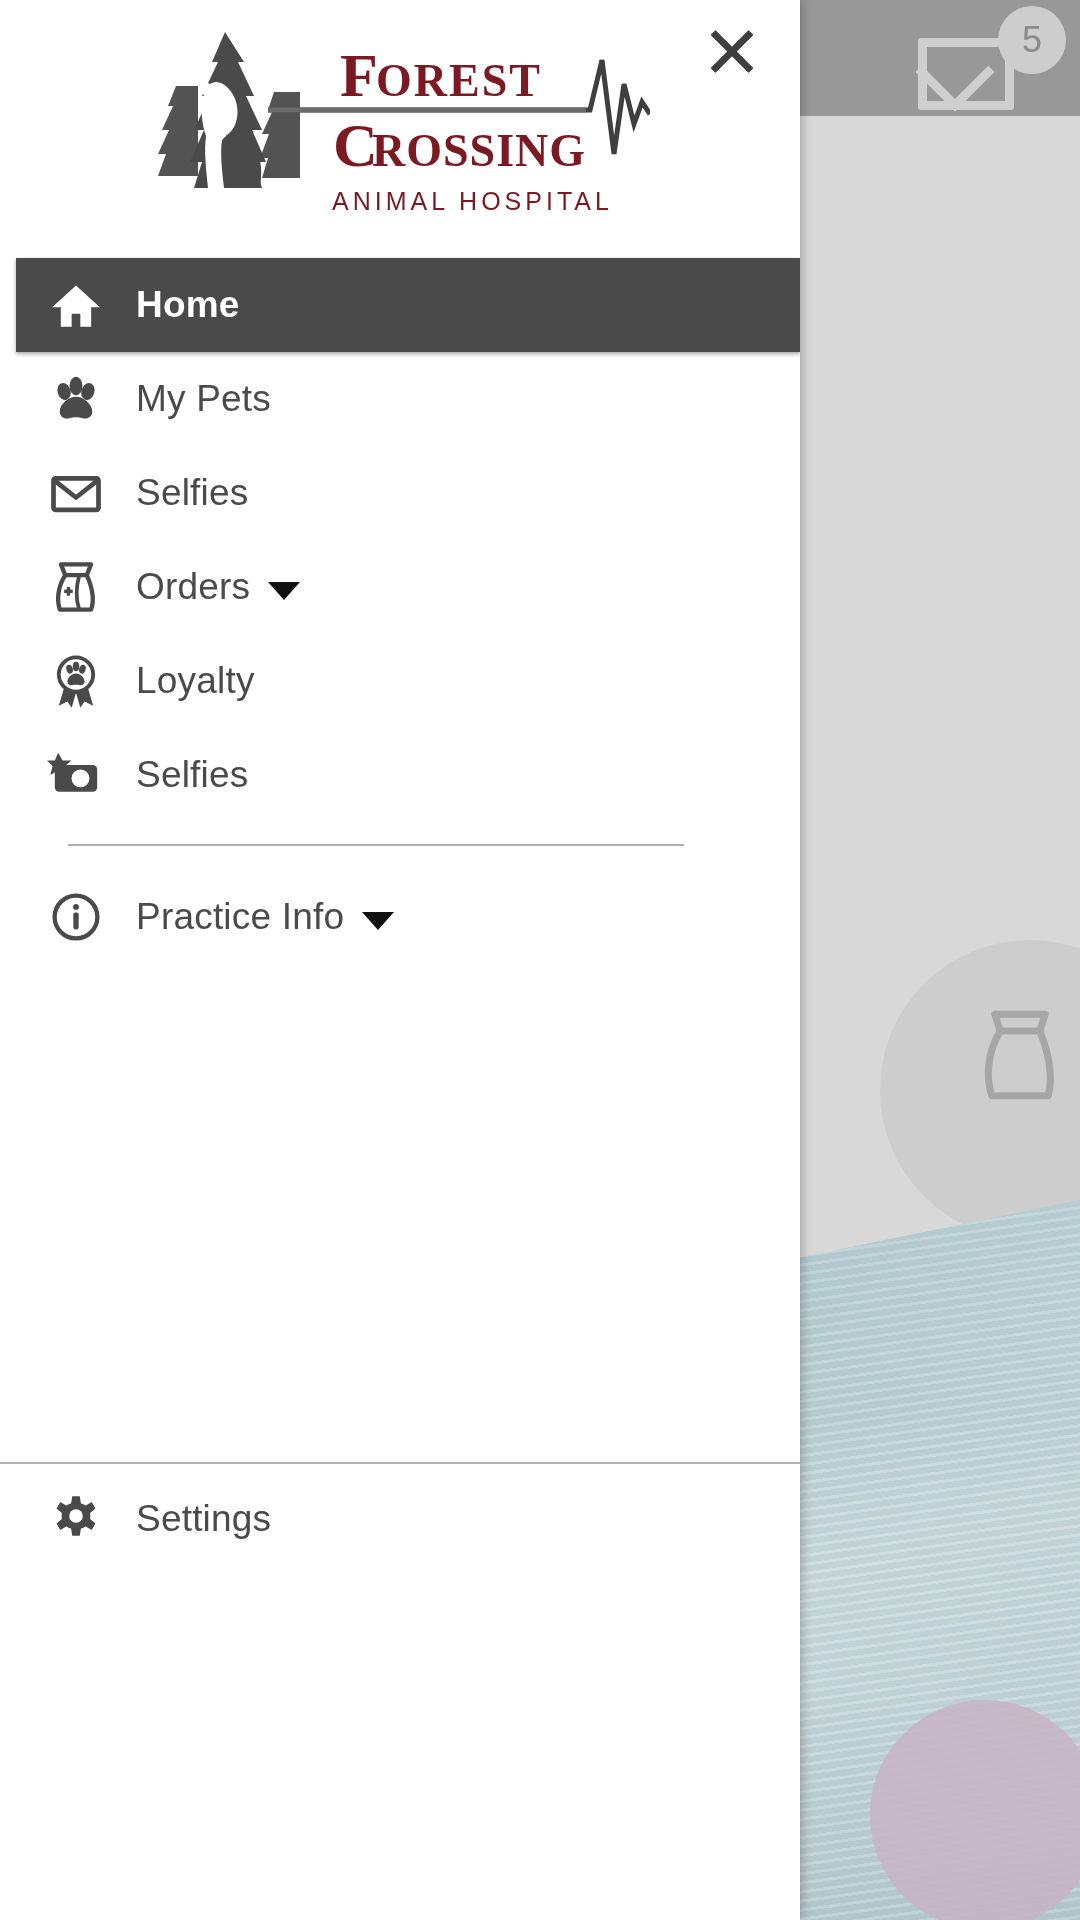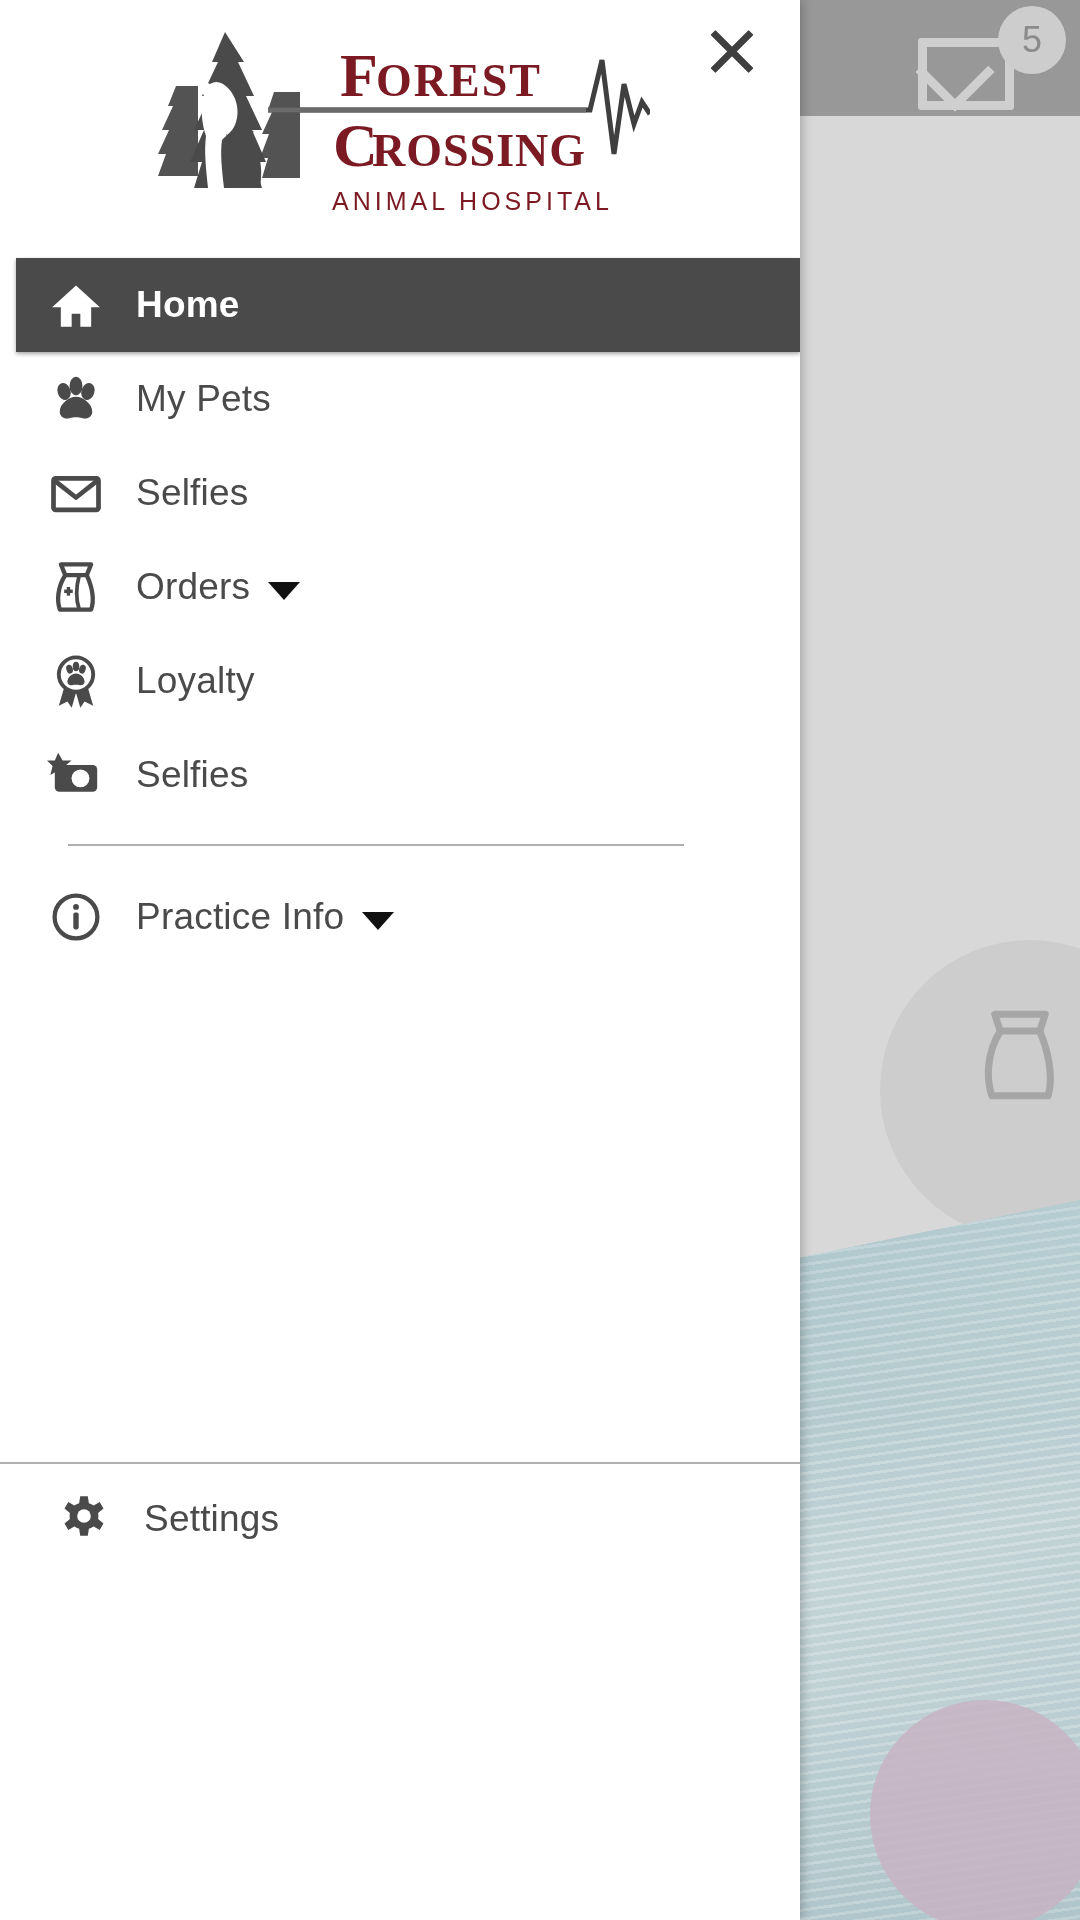--- a/index.html
+++ b/index.html
@@ -193,21 +193,21 @@
   #bottom-divider {
     position: absolute;
     left: 0;
     top: 1462px;
     width: 800px;
     height: 2px;
     background: #b0b0b0;
   }
   #settings-row {
     position: absolute;
-    left: 8px;
+    left: 0;
     top: 1472px;
     width: 800px;
   }
   #nav-group-main { padding-top: 6px; }
 </style>
 </head>
 <body>
 
 <div id="app-background">
   <div id="bg-topbar"></div>

